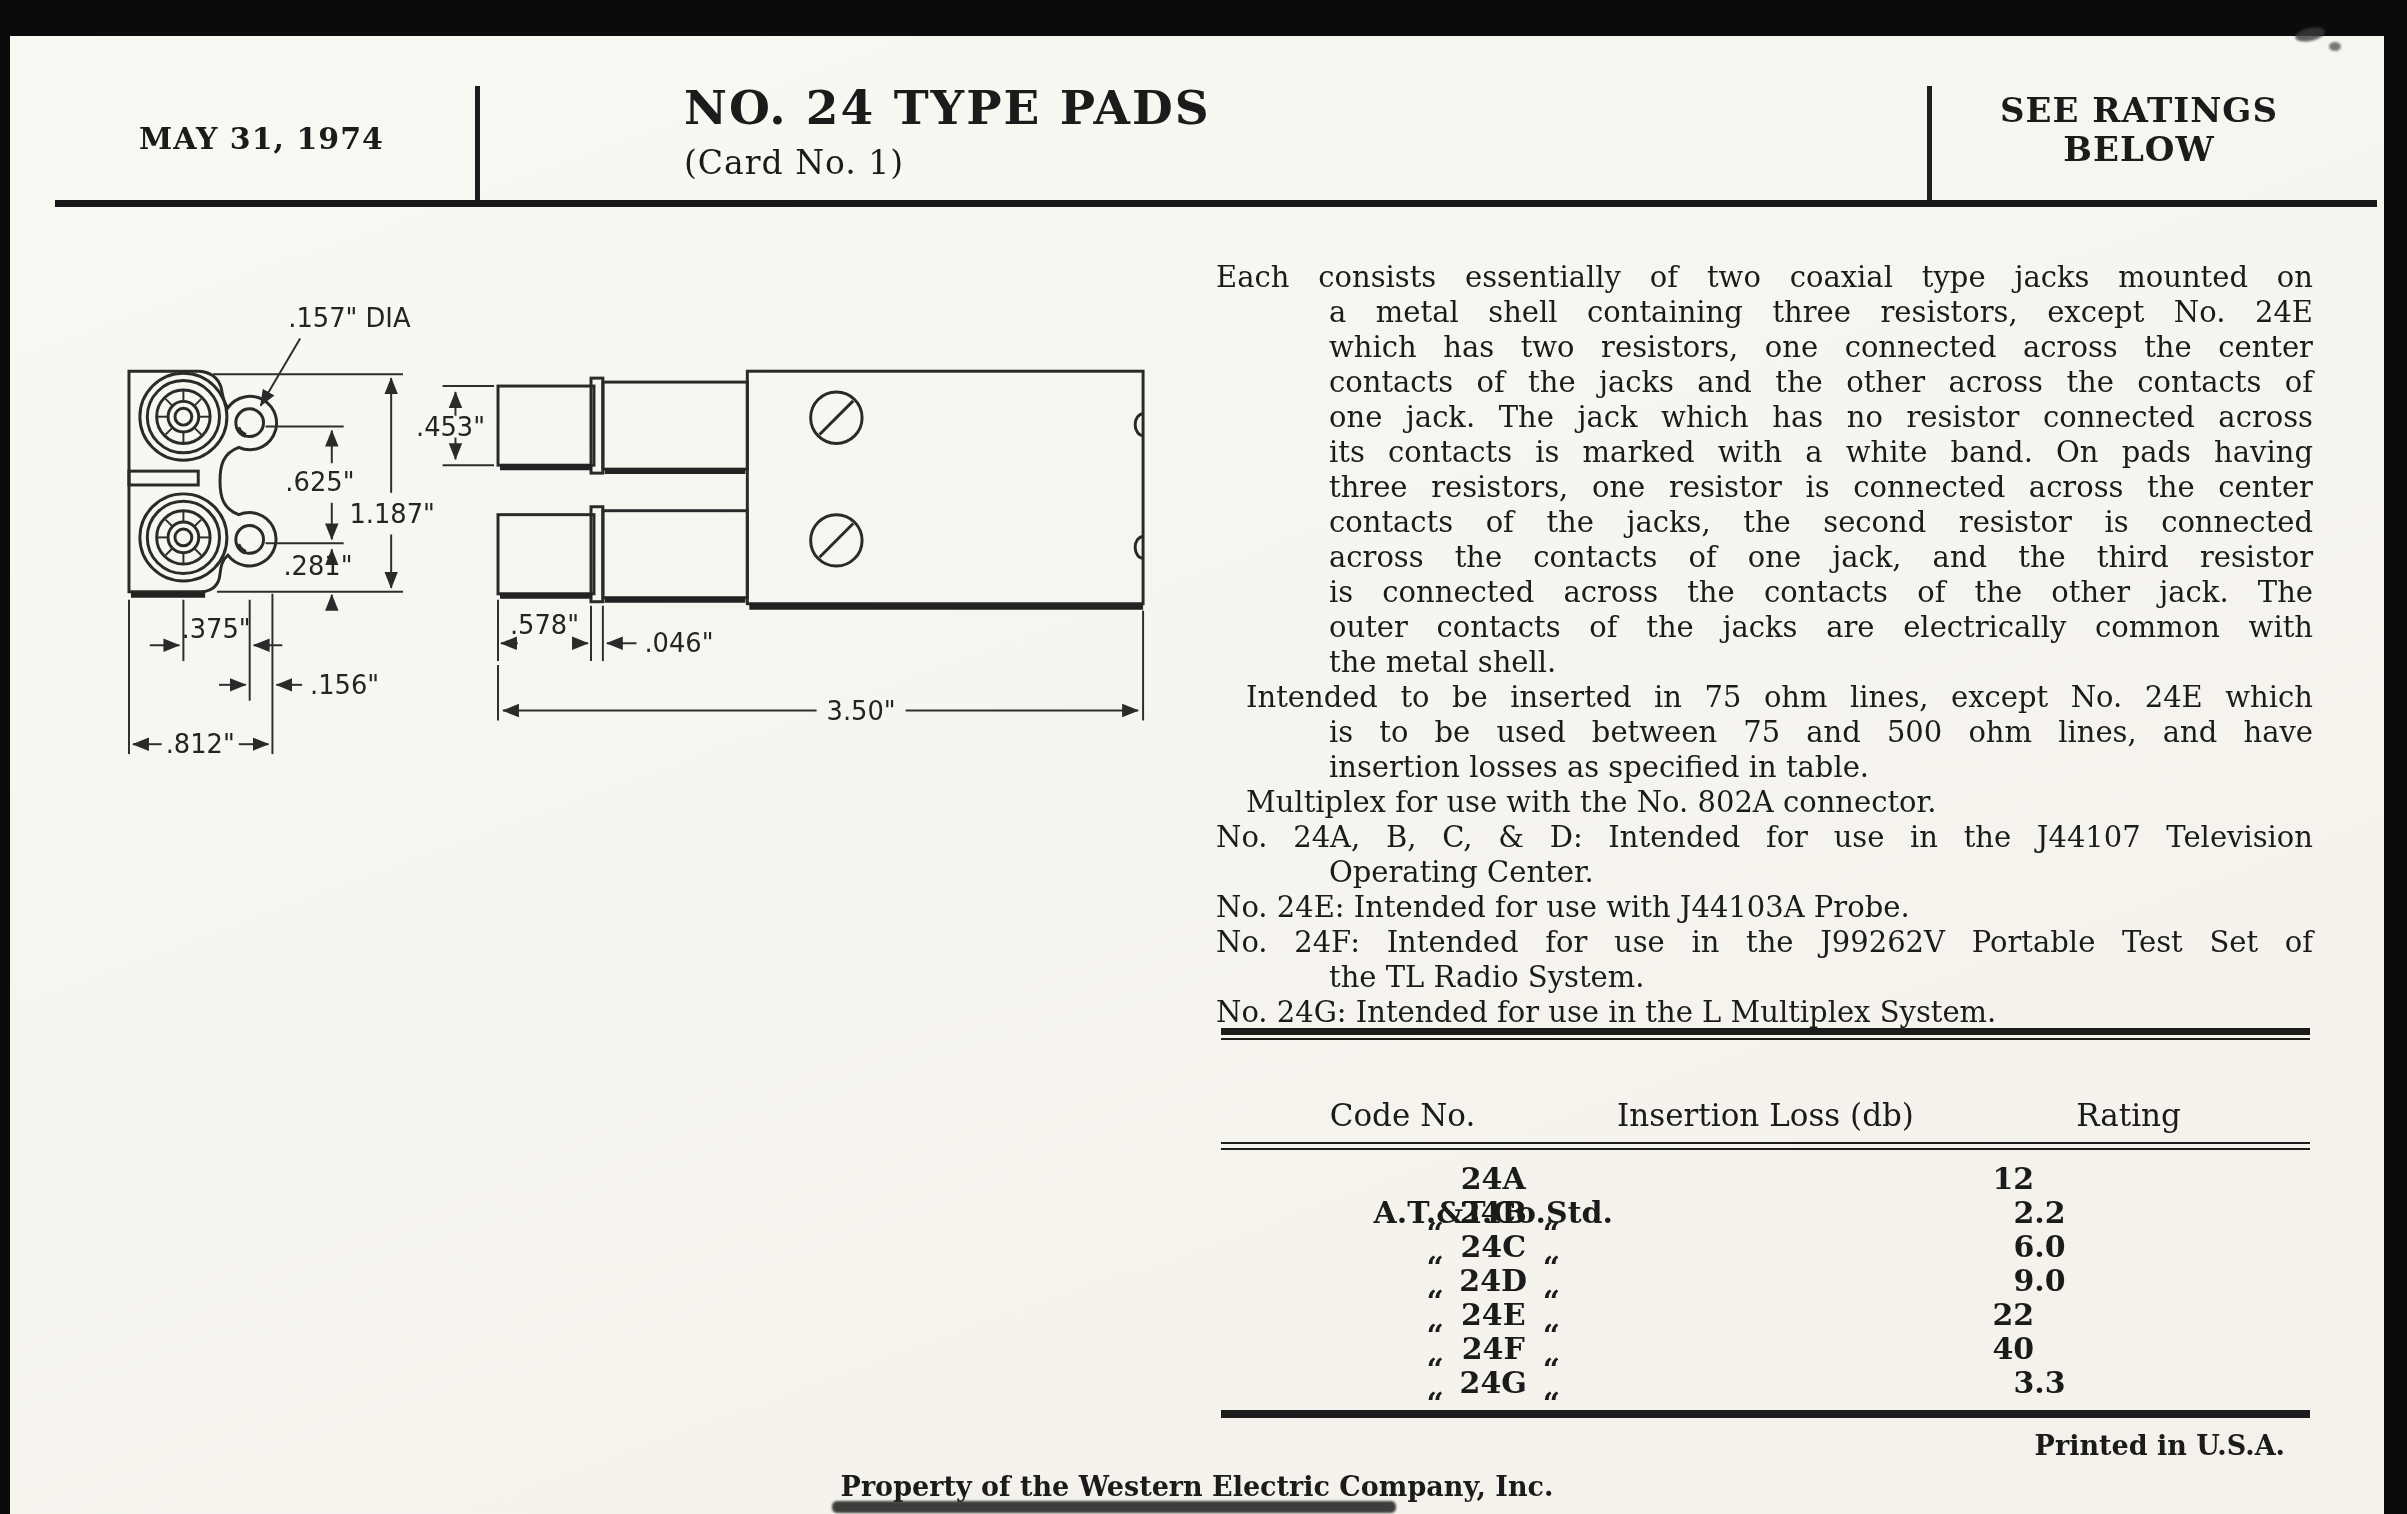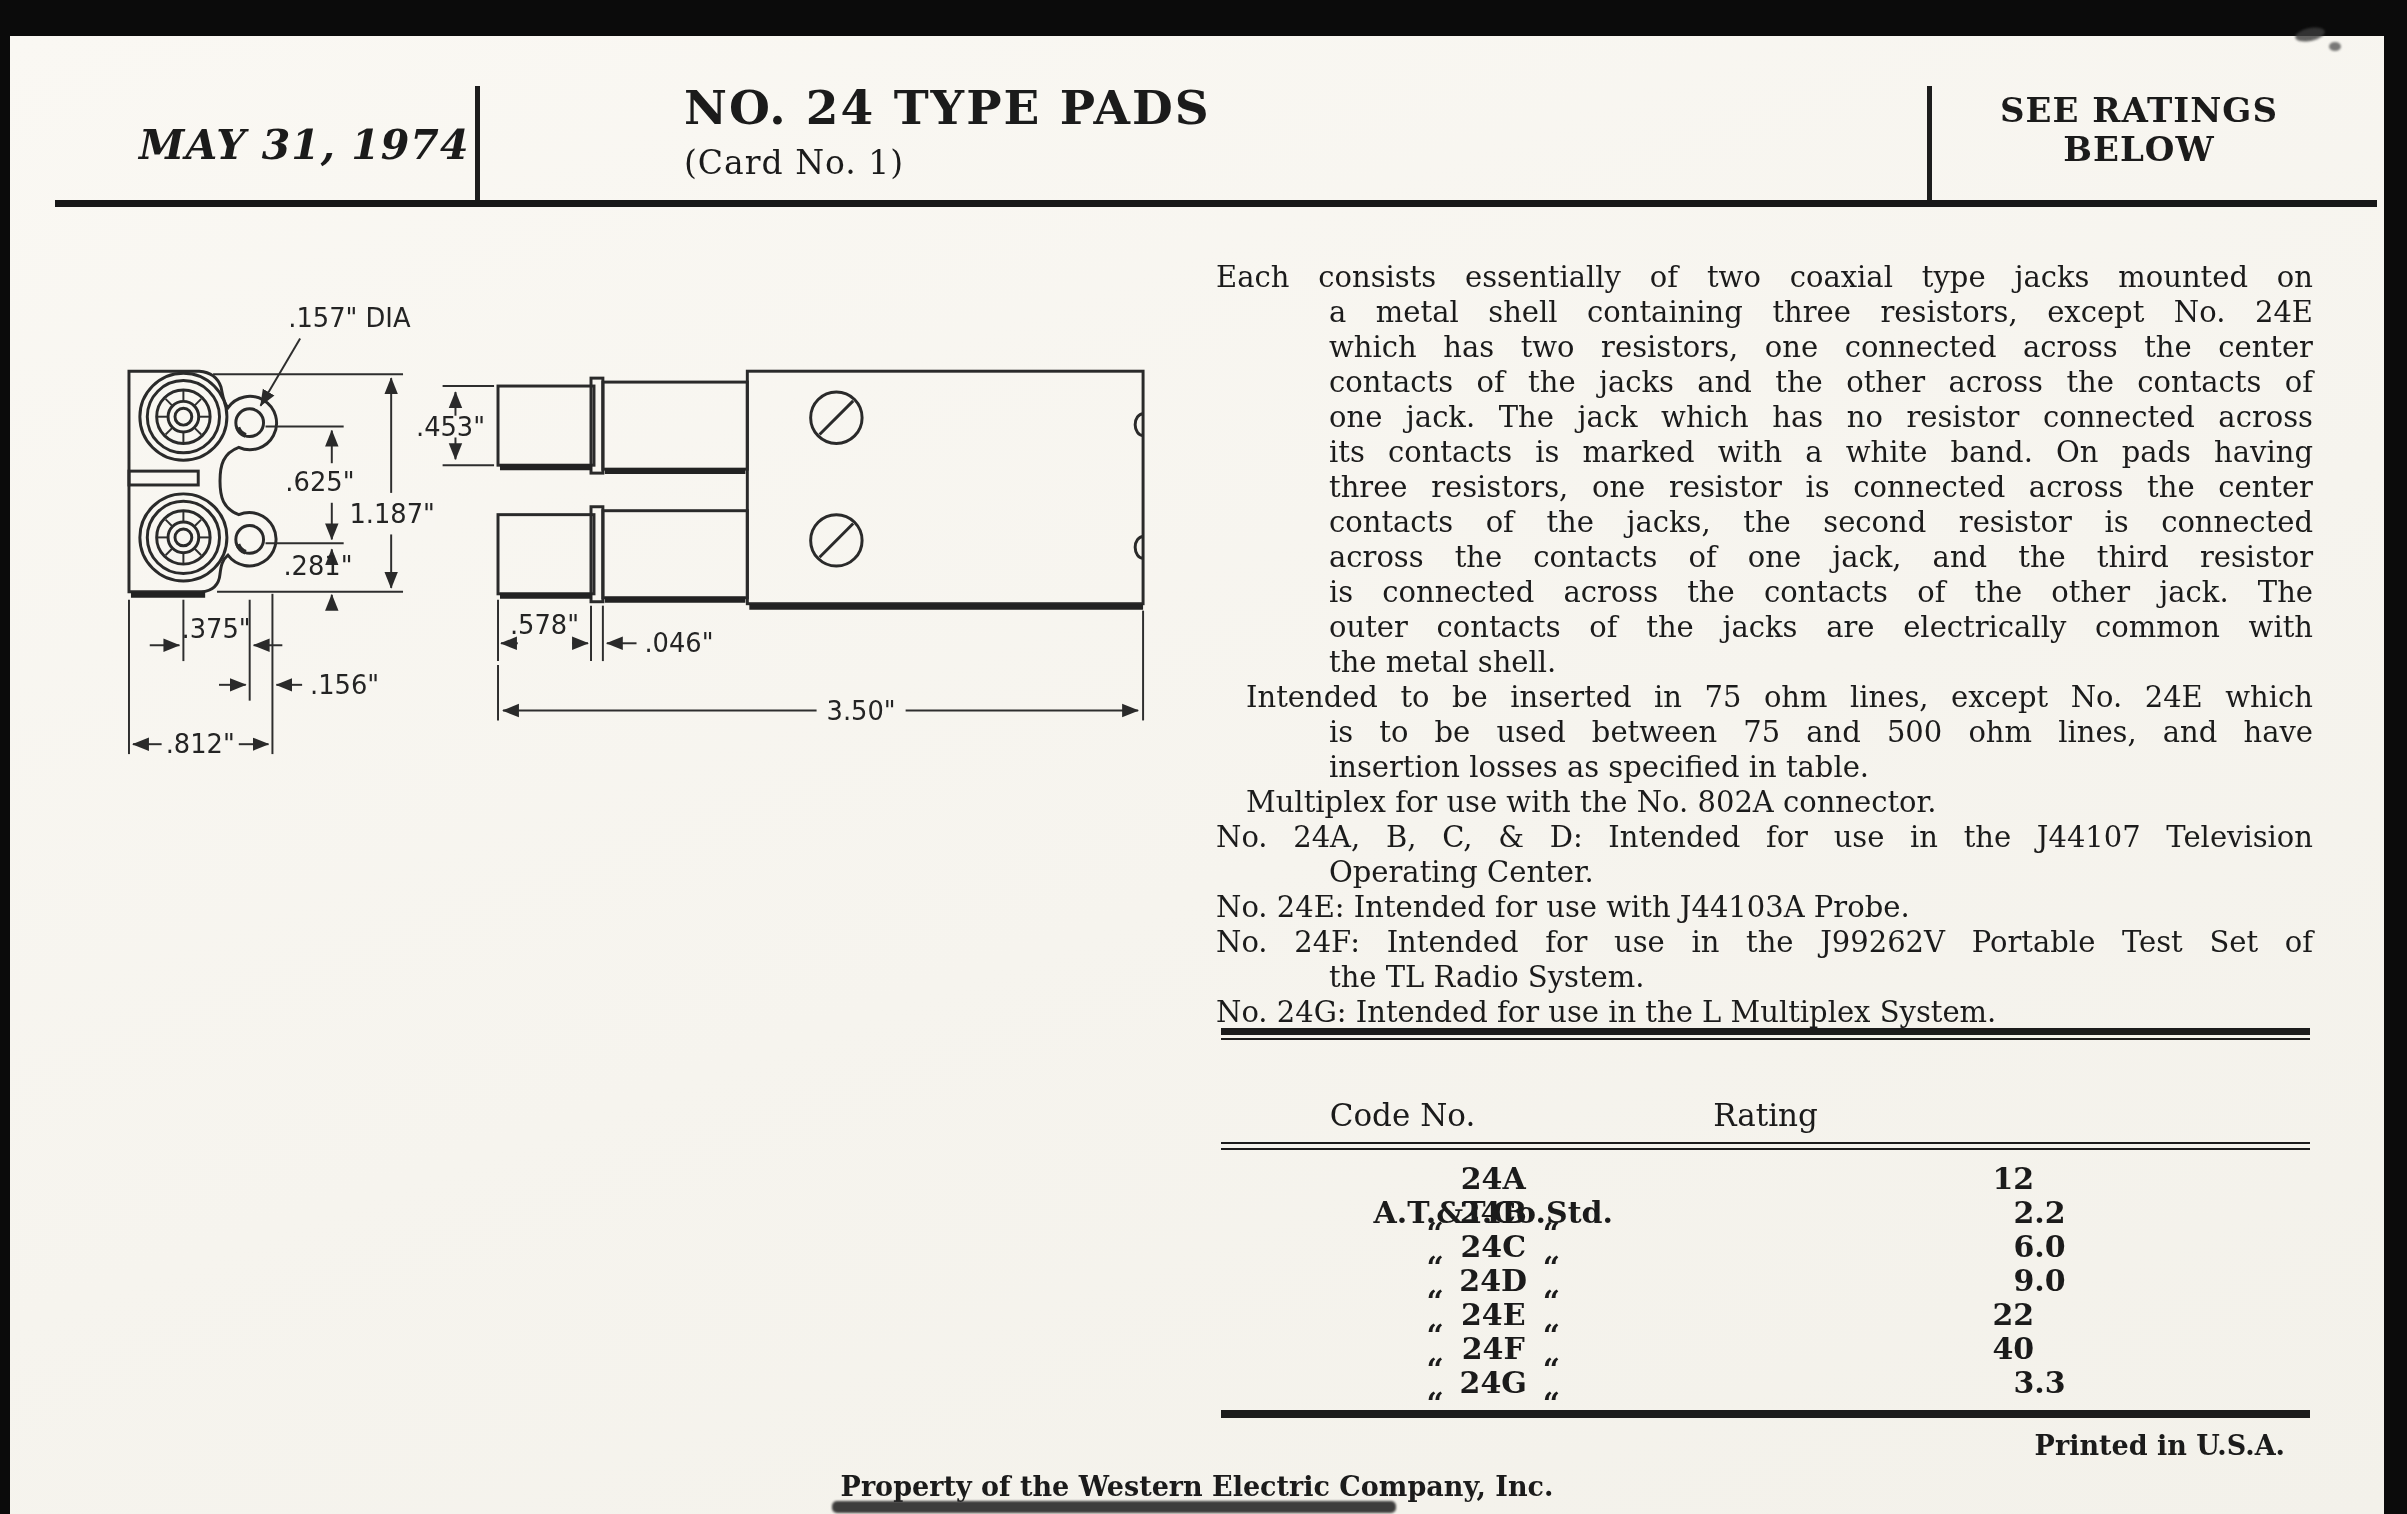--- a/index.html
+++ b/index.html
@@ -1,21 +1,21 @@
 <!DOCTYPE html>
 <html><head>
 <meta charset="utf-8">
 <style>
   html,body{margin:0;padding:0;background:#000;}
   .page{position:relative;width:2408px;height:1515px;background:#0b0b0b;overflow:hidden;
         font-family:"DejaVu Serif", serif;color:#1b1b1b;}
   .card{position:absolute;left:10px;top:36px;width:2374px;height:1479px;
         background:linear-gradient(160deg,#faf8f3 0%,#f6f4ee 55%,#f3f1ea 100%);}
   
-  .date{position:absolute;left:129px;top:85px;font-size:41px;font-weight:bold;letter-spacing:1px;font-style:italic;}
+  .date{position:absolute;left:129px;top:85px;font-size:30px;font-weight:bold;letter-spacing:1px;}
   .vdiv{position:absolute;width:5px;background:#1d1d1d;}
   .vdiv.d1{left:465px;top:50px;height:115px;}
   .vdiv.d2{left:1917px;top:50px;height:115px;}
   .title-block{position:absolute;left:674px;top:44px;width:990px;text-align:left;}
   .title{font-size:47px;font-weight:bold;letter-spacing:2px;}
   .subtitle{font-size:33px;margin-top:8px;letter-spacing:1px;}
   .ratings{position:absolute;left:1931px;top:55px;width:396px;text-align:center;
            font-size:34px;font-weight:bold;line-height:39px;letter-spacing:1px;}
   .hrule{position:absolute;left:45px;top:164px;width:2322px;height:7px;background:#181818;}
   
@@ -251,20 +251,21 @@
       <div class="ln ind">the TL Radio System.</div>
       <div class="ln">No. 24G: Intended for use in the L Multiplex System.</div>
     </div>
 
     <div class="tblwrap">
       <div class="rule r7"></div>
       <div class="gap3"></div>
       <div class="rule r2"></div>
       <div class="thead">
         <div>Code No.</div>
+        <div>Insertion Loss (db)</div>
         <div>Rating</div>
       </div>
       <div class="rule r2"></div>
       <div class="gap4"></div>
       <div class="rule r2"></div>
       <div class="tbody">
 
         <div class="trow">
           <div>24A</div>
           <div>

